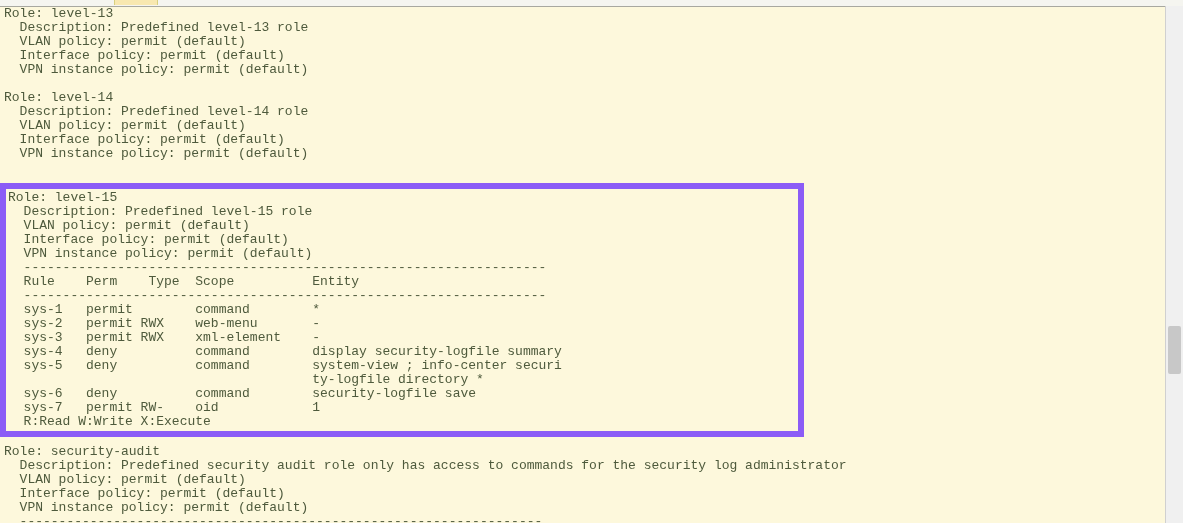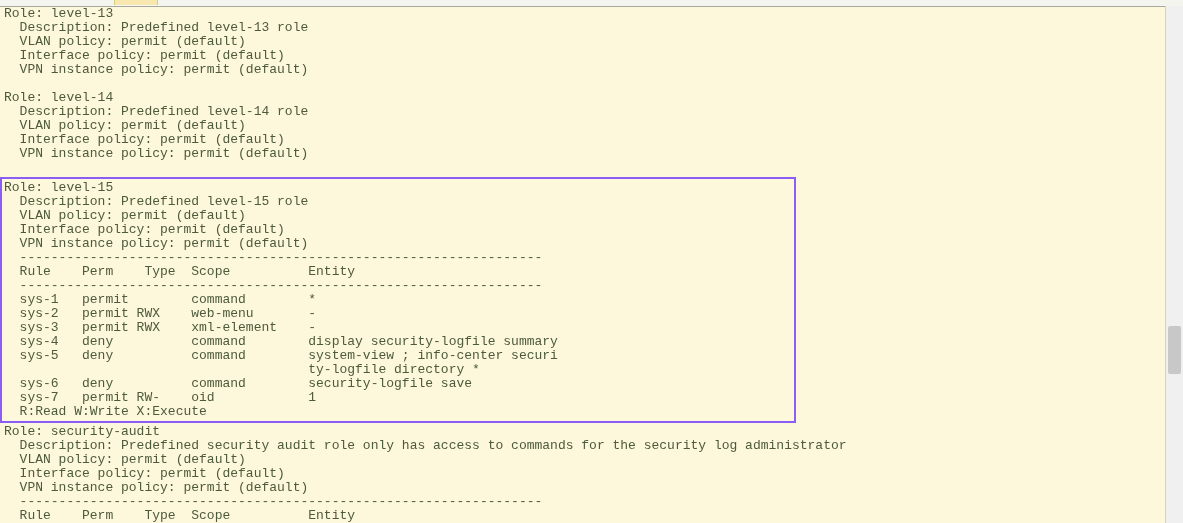--- a/index.html
+++ b/index.html
@@ -25,22 +25,22 @@
     background:#f8e8b0;
     border-left:1px solid #d8d080;
     border-right:1px solid #d8d080;
   }
   .term{
     white-space:pre;
     padding-left:4px;
     padding-top:0px;
   }
   .highlight{
-    border:2px solid #8b5cf6;
-    margin:2px 0;
+    border:6px solid #8b5cf6;
+    margin:8px 0;
     padding:2px 0 2px 0;
     width:790px;
     margin-left:-4px;
     padding-left:2px;
   }
   .scrollbar{
     position:absolute;
     right:0;top:6px;
     width:17px;
     height:517px;

